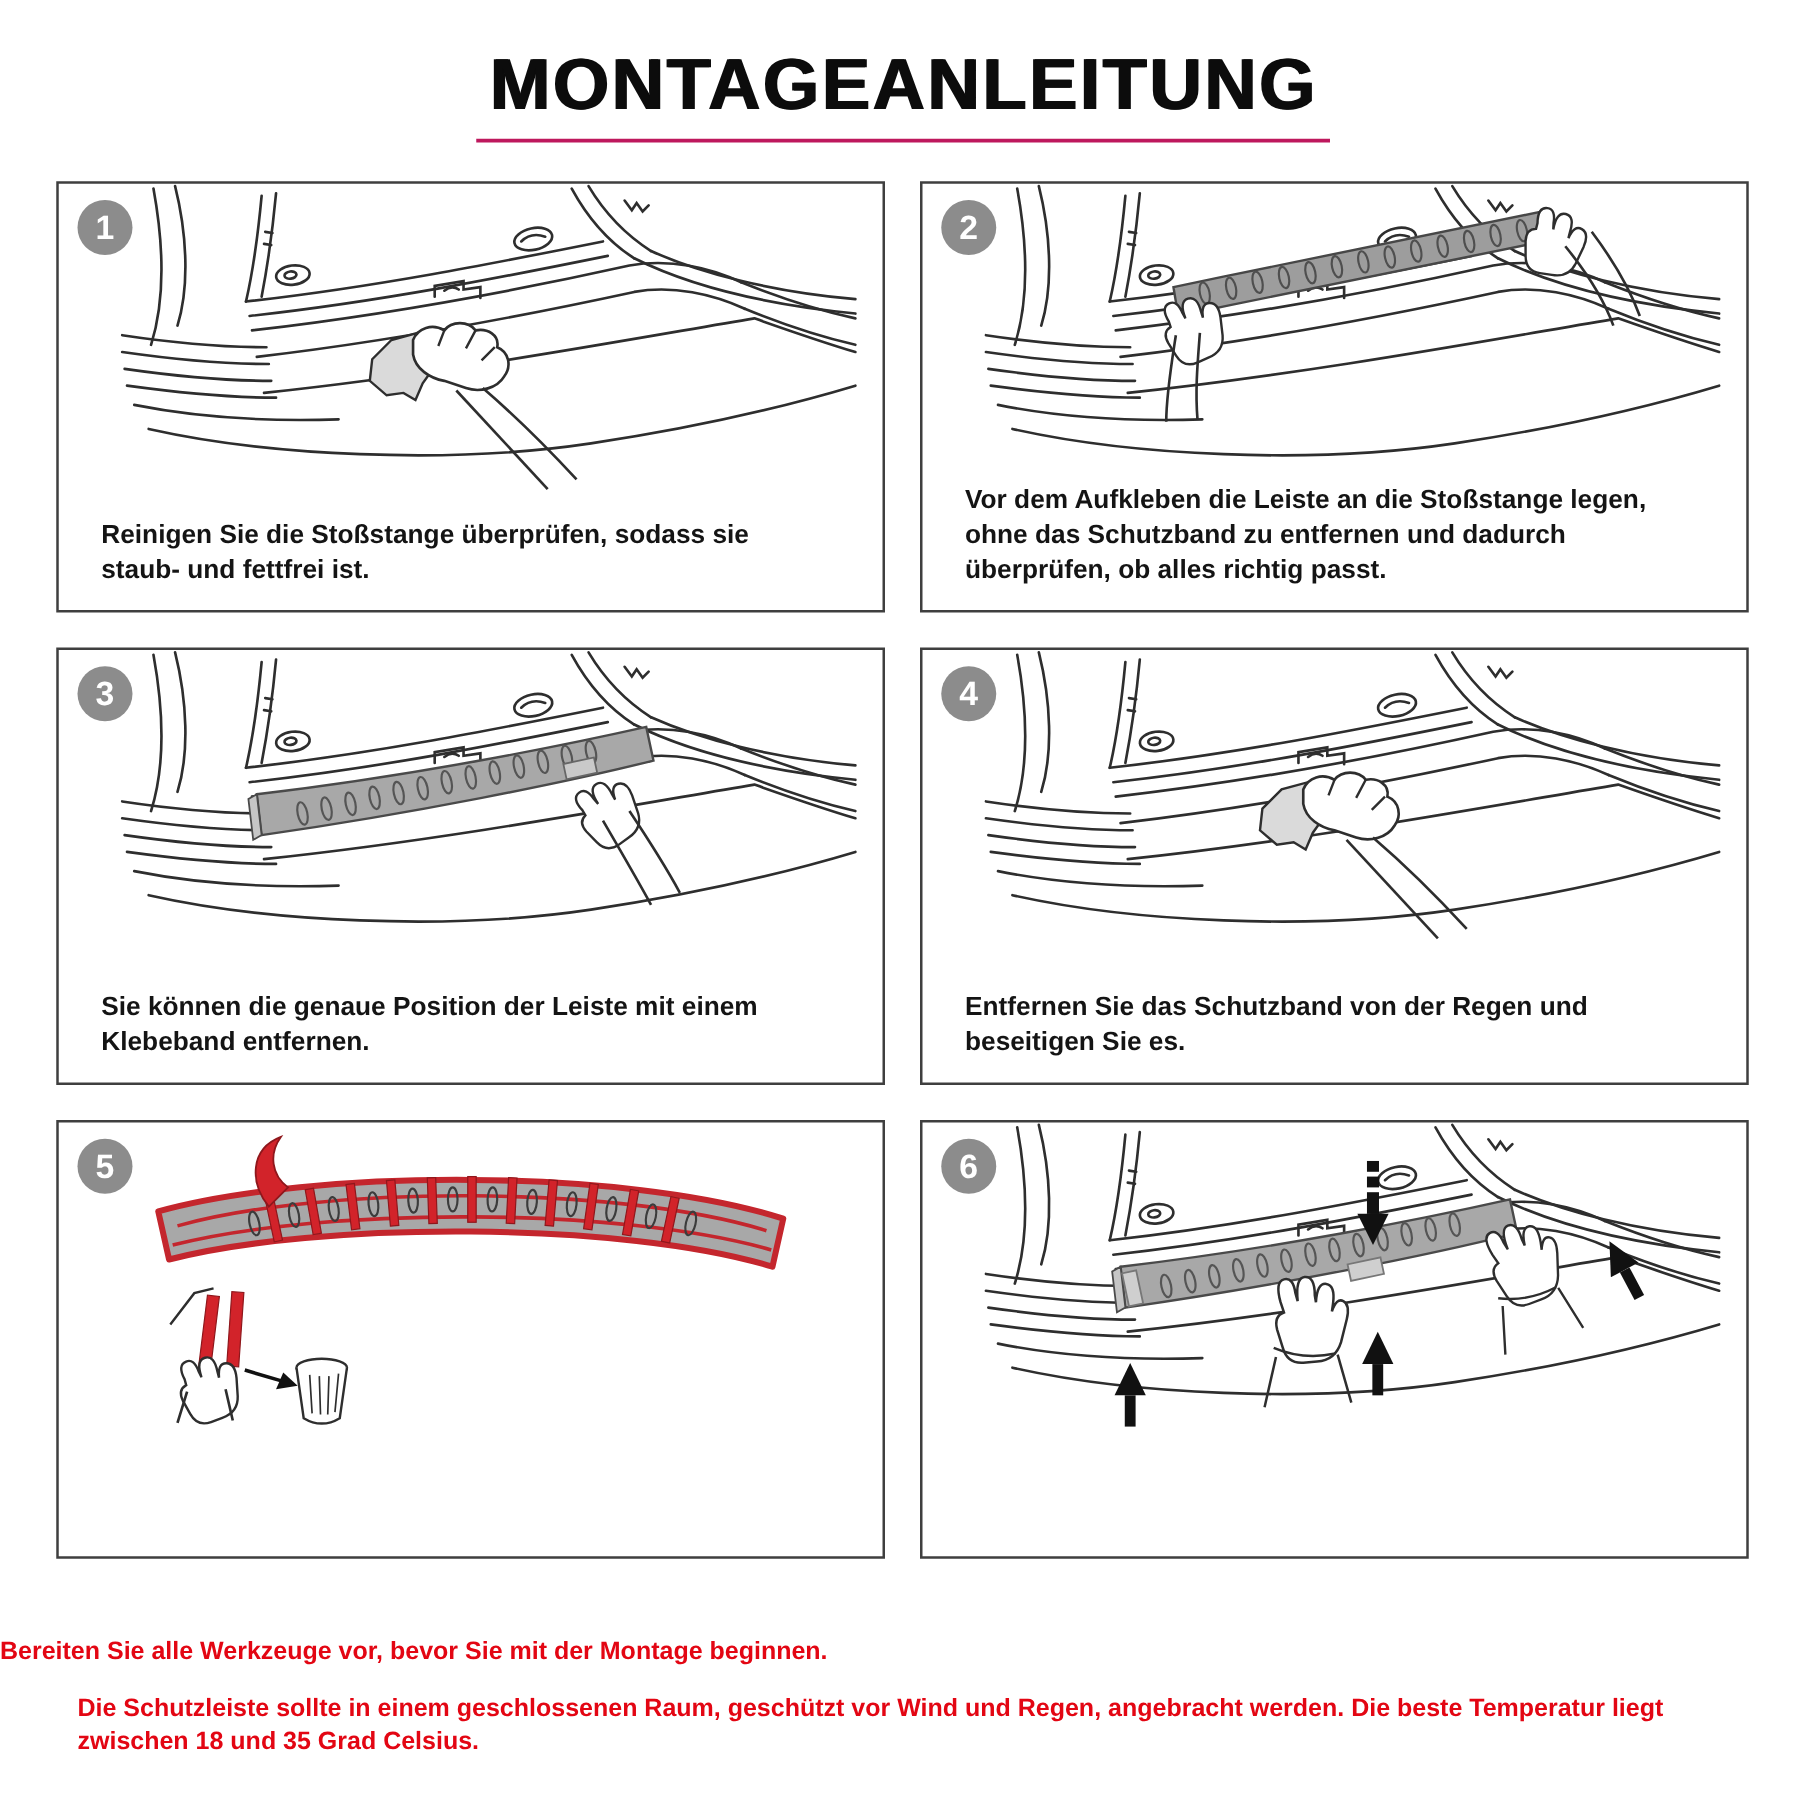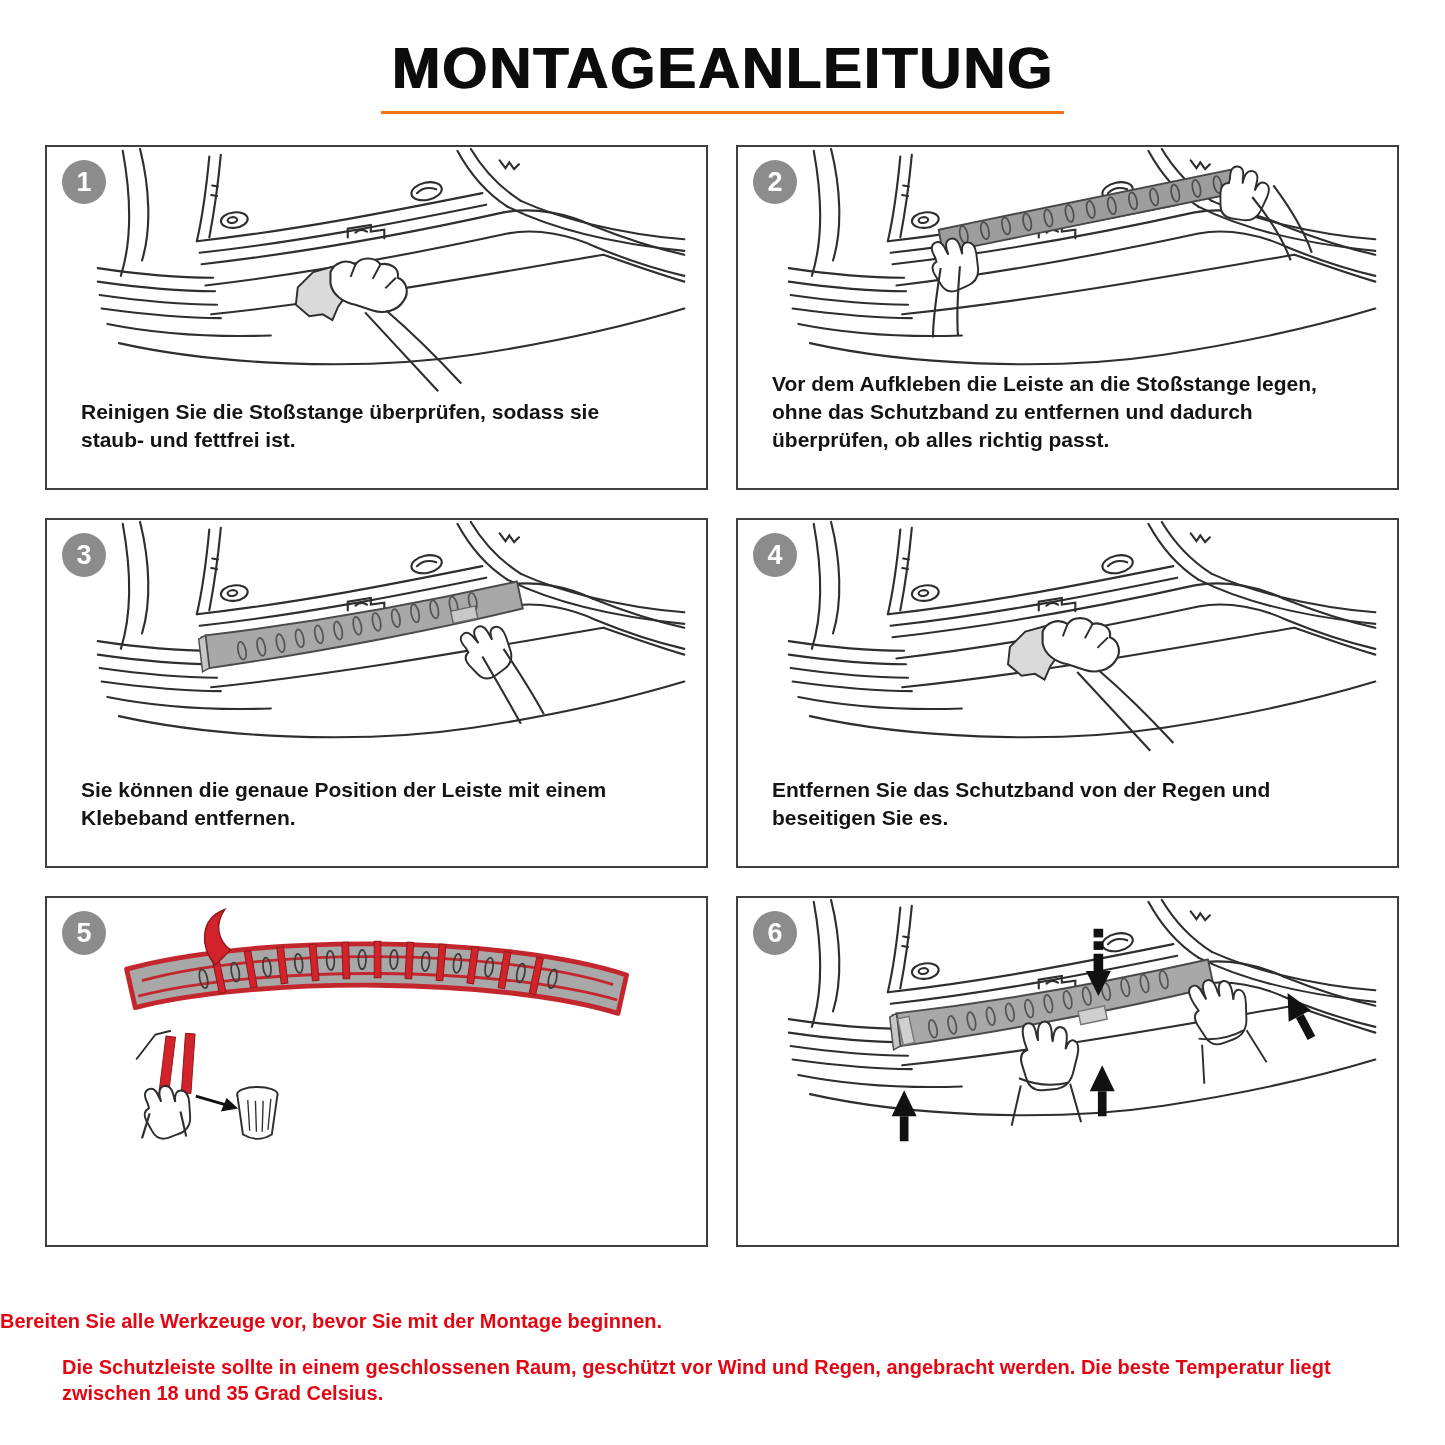--- a/index.html
+++ b/index.html
@@ -1,32 +1,32 @@
 <!DOCTYPE html>
 <html><head>
 <meta charset="utf-8">
 <style>
   *{box-sizing:border-box;margin:0;padding:0}
   html,body{width:1445px;height:1445px;background:#ffffff;overflow:hidden;
     font-family:"Liberation Sans",sans-serif;color:#141414;position:relative}
   .title-row{text-align:center;padding-top:34px}
   .title{display:inline-block;font-size:58px;font-weight:800;letter-spacing:2px;
-    color:#0c0c0c;text-shadow:1.5px 0 0 #0c0c0c;border-bottom:3px solid #f97316;
+    color:#0c0c0c;text-shadow:1.5px 0 0 #0c0c0c;border-bottom:3px solid #be185d;
     padding:0 10px 10px 10px;white-space:nowrap}
   .grid{position:absolute;left:45px;top:145px;display:grid;
     grid-template-columns:663px 663px;grid-template-rows:345px 350px 351px;
     column-gap:28px;row-gap:28px}
   .panel{border:2px solid #3f3f3f;background:#fff;position:relative}
   .badge{position:absolute;top:13px;left:15px;width:44px;height:44px;border-radius:50%;
     background:#8c8c8c;color:#fff;font-size:27px;font-weight:bold;
     display:flex;align-items:center;justify-content:center;z-index:3}
   .fig{position:absolute;left:0;right:0;top:0;height:250px;display:flex;
     align-items:flex-start;justify-content:center;overflow:visible;z-index:1}
   .fig svg{width:97%;height:250px}
-  .caption{position:absolute;left:0;right:0;bottom:16px;padding:0 53px 18px 34px;
+  .caption{position:absolute;left:0;right:0;bottom:0;padding:0 53px 18px 34px;
     font-size:21px;line-height:28px;font-weight:bold;color:#141414;z-index:2}
   .footer{position:absolute;left:0;top:1308px;width:100%;text-align:left;
     color:#e30613;font-weight:bold;font-size:20px;line-height:26px}
   .footer .l2{margin-top:20px;padding:0 62px}
 </style>
 </head>
 <body>
 
 <svg width="0" height="0" style="position:absolute" aria-hidden="true">
   <defs>

